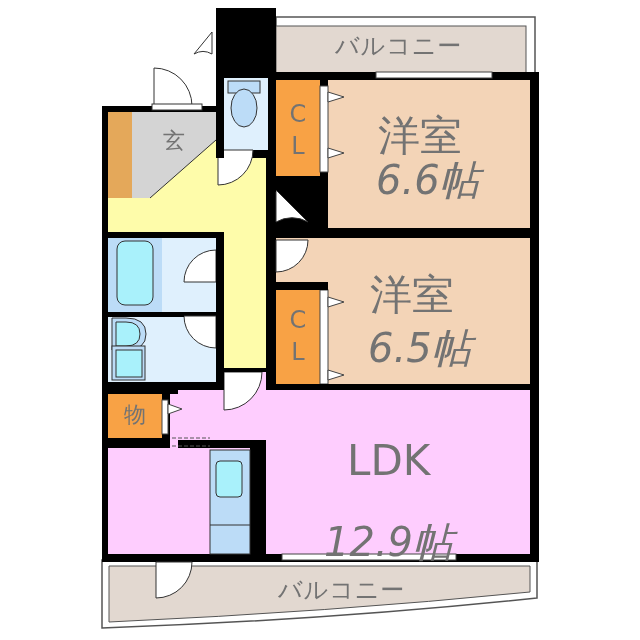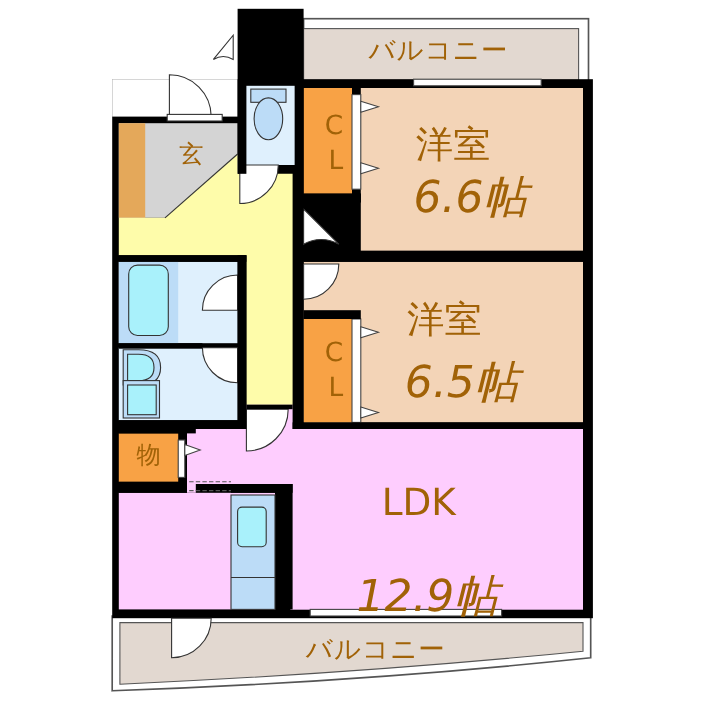--- a/index.html
+++ b/index.html
@@ -1,19 +1,19 @@
 <!DOCTYPE html>
 <html><head>
 <meta charset="utf-8">
 <style>
   html, body { margin: 0; padding: 0; background: #ffffff; }
   body { width: 640px; height: 640px; position: relative; overflow: hidden; font-family: "DejaVu Sans", "Liberation Sans", sans-serif; }
   #plan { position: absolute; left: 0; top: 0; width: 640px; height: 640px; }
-  .lbl { position: absolute; color: #a16207; white-space: nowrap; text-align: right; line-height: 1; font-family: "DejaVu Sans", "Liberation Sans", sans-serif; }
-  .room-name { font-size: 34px; }
+  .lbl { position: absolute; color: #737373; white-space: nowrap; text-align: center; line-height: 1; font-family: "DejaVu Sans", "Liberation Sans", sans-serif; }
+  .room-name { font-size: 42px; }
   .room-size { font-size: 40px; font-style: italic; }
   .balcony { font-size: 24px; letter-spacing: 1px; }
   .small { font-size: 22px; }
   .cl { font-size: 24px; line-height: 32px; }
 </style>
 </head>
 <body>
 
 <svg id="plan" viewBox="0 0 640 640" xmlns="http://www.w3.org/2000/svg">
 

